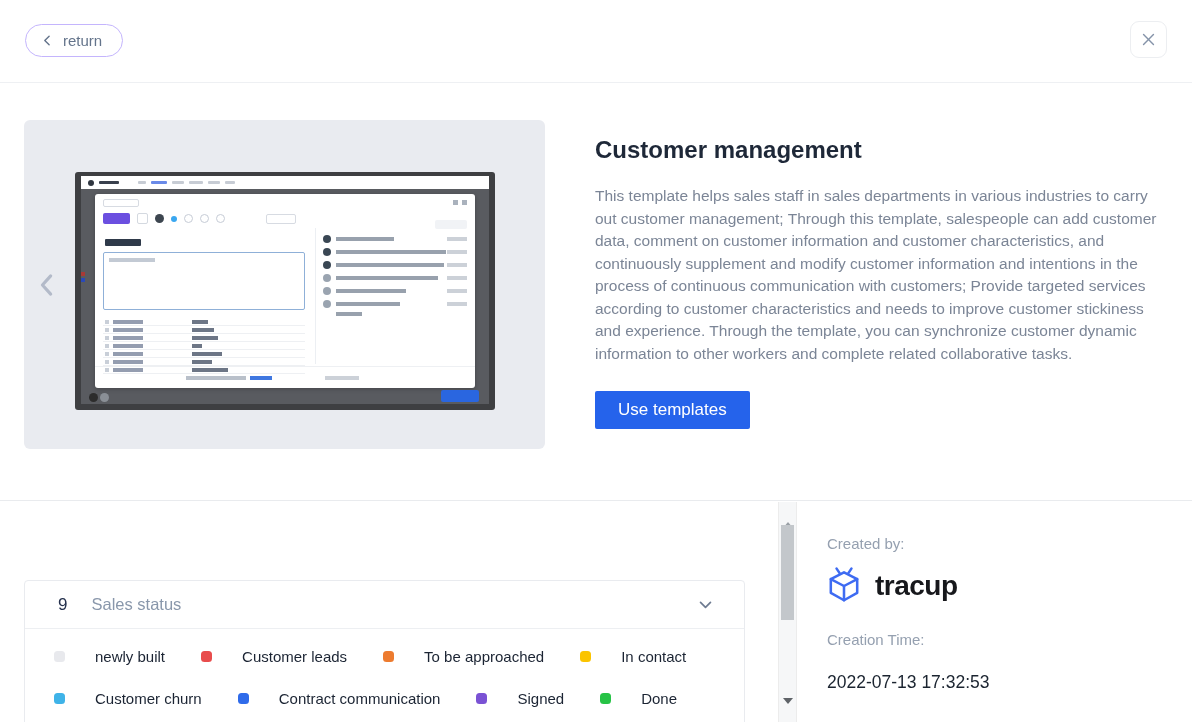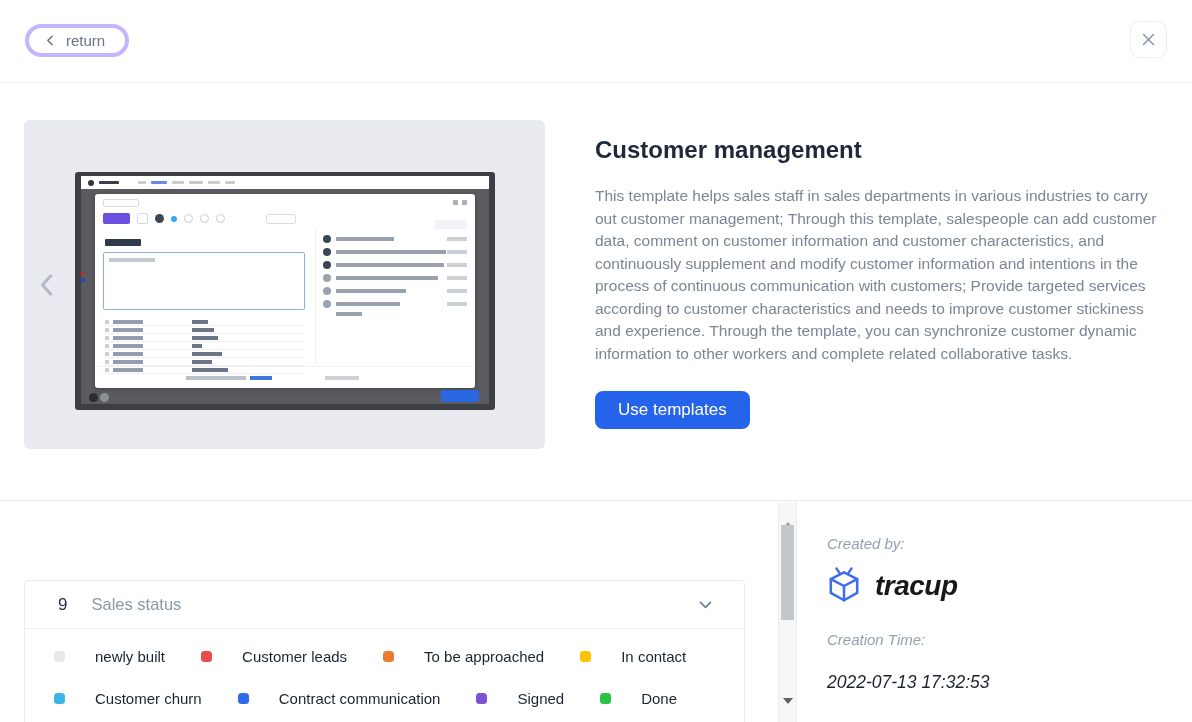--- a/index.html
+++ b/index.html
@@ -2,21 +2,21 @@
 <html><head>
 <meta charset="utf-8">
 <style>
   * { margin:0; padding:0; box-sizing:border-box; }
   html,body { width:1192px; height:722px; overflow:hidden; background:#fff;
               font-family:"Liberation Sans", sans-serif; color:#1f2937; }
 
   
   .header { position:relative; height:83px; background:#fff; border-bottom:1px solid #eef0f3; }
   .return-btn { position:absolute; left:25px; top:24px; height:33px; display:flex; align-items:center;
-                gap:9px; padding:0 20px 0 15px; border:4px solid #c4b5fd; border-radius:17px;
+                gap:9px; padding:0 20px 0 15px; border:1px solid #c4b5fd; border-radius:17px;
                 background:#fff; color:#64748b; font-size:15px; cursor:pointer; }
   .page-title { position:absolute; left:0; right:0; top:27px; text-align:center;
                 font-size:20px; font-weight:700; color:#222b3a; }
   .close-btn { position:absolute; right:25px; top:21px; width:37px; height:37px; border:1px solid #eceef1;
                border-radius:9px; background:#fff; display:flex; align-items:center; justify-content:center; cursor:pointer; }
 
   
   .main { position:relative; height:417px; }
   .preview-card { position:absolute; left:24px; top:37px; width:521px; height:329px;
                   background:#e9ebf0; border-radius:6px; }
@@ -70,21 +70,21 @@
   .s-fab { position:absolute; right:10px; bottom:2px; width:38px; height:12px; background:#2a66e0; border-radius:2px; }
   .s-avs { position:absolute; left:8px; bottom:2px; display:flex; gap:2px; }
   .s-avs i { width:9px; height:9px; border-radius:50%; }
 
   
   .details { position:absolute; left:595px; top:32px; width:572px; }
   .category { display:flex; align-items:center; gap:11px; color:#8795a9; font-size:17px; }
   .tpl-title { margin-top:21px; font-size:24px; font-weight:700; color:#1e2838; }
   .tpl-desc { margin-top:21px; font-size:15.5px; line-height:22.5px; color:#7b8596; }
   .use-btn { margin-top:26px; height:38px; padding:0 23px; background:#2563eb; color:#fff;
-             font-size:17px; border:none; border-radius:8px; cursor:pointer; font-family:inherit; }
+             font-size:17px; border:none; border-radius:2px; cursor:pointer; font-family:inherit; }
 
   
   .bottom { position:absolute; left:0; top:500px; width:1192px; height:222px; border-top:1px solid #e9ebee; background:#fff; }
   .config { position:absolute; left:0; top:0; width:777px; height:100%; }
   .config-heading { position:absolute; left:24px; top:35px; font-size:17.5px; color:#1b2430; }
   .status-panel { position:absolute; left:24px; top:79px; width:721px; height:200px;
                   border:1px solid #e9ebef; border-radius:4px; background:#fff; }
   .panel-head { position:relative; height:48px; border-bottom:1px solid #edeff2; display:flex;
                 align-items:center; cursor:pointer; }
   .panel-count { margin-left:33px; font-size:17px; color:#25314d; }
@@ -101,21 +101,21 @@
   .scroll-up, .scroll-down { position:absolute; left:0; width:100%; height:16px; background:transparent;
                border:none; cursor:pointer; }
   .scroll-up { top:4px; } .scroll-down { bottom:4px; }
   .tri-up { width:0; height:0; margin:0 auto; border-left:5px solid transparent; border-right:5px solid transparent;
             border-bottom:6px solid #9aa0a6; }
   .tri-down { width:0; height:0; margin:0 auto; border-left:5px solid transparent; border-right:5px solid transparent;
               border-top:6px solid #5f6368; }
   .scroll-thumb { position:absolute; left:2px; top:23px; width:13px; height:95px; background:#c3c7cb; cursor:pointer; }
 
   
-  .meta { position:absolute; left:798px; top:0; width:394px; height:100%; background:#fff;font-style:italic; }
+  .meta { position:absolute; left:798px; top:0; width:394px; height:100%; background:#fff; }
   .meta-label { font-size:15px; color:#95a0b0; }
   .created-by { position:absolute; left:29px; top:34px; }
   .logo-row { position:absolute; left:27px; top:66px; display:flex; align-items:center; gap:12px;text-align:center; }
   .logo-word { font-size:28px; font-weight:600; color:#17181c; letter-spacing:-0.5px; }
   .ctime-label { position:absolute; left:29px; top:130px; }
   .ctime-value { position:absolute; left:29px; top:171px; font-size:17.5px; color:#1b2430; }
 </style>
 </head>
 <body>
 

